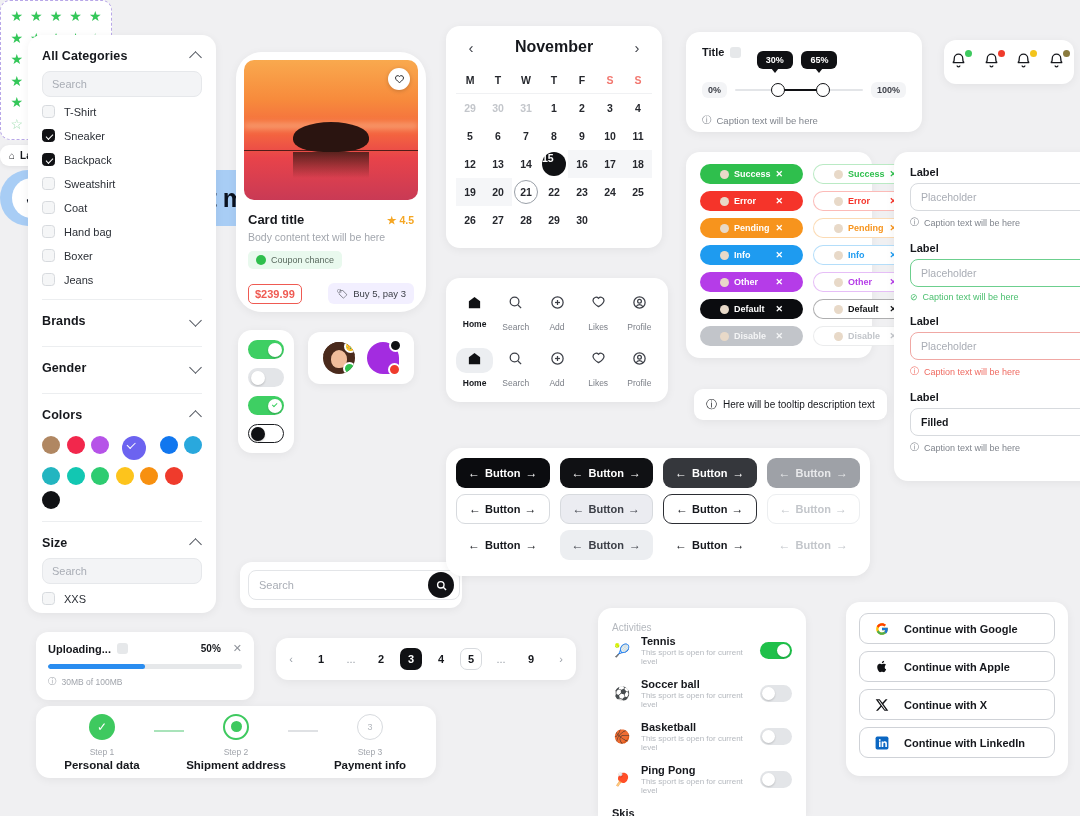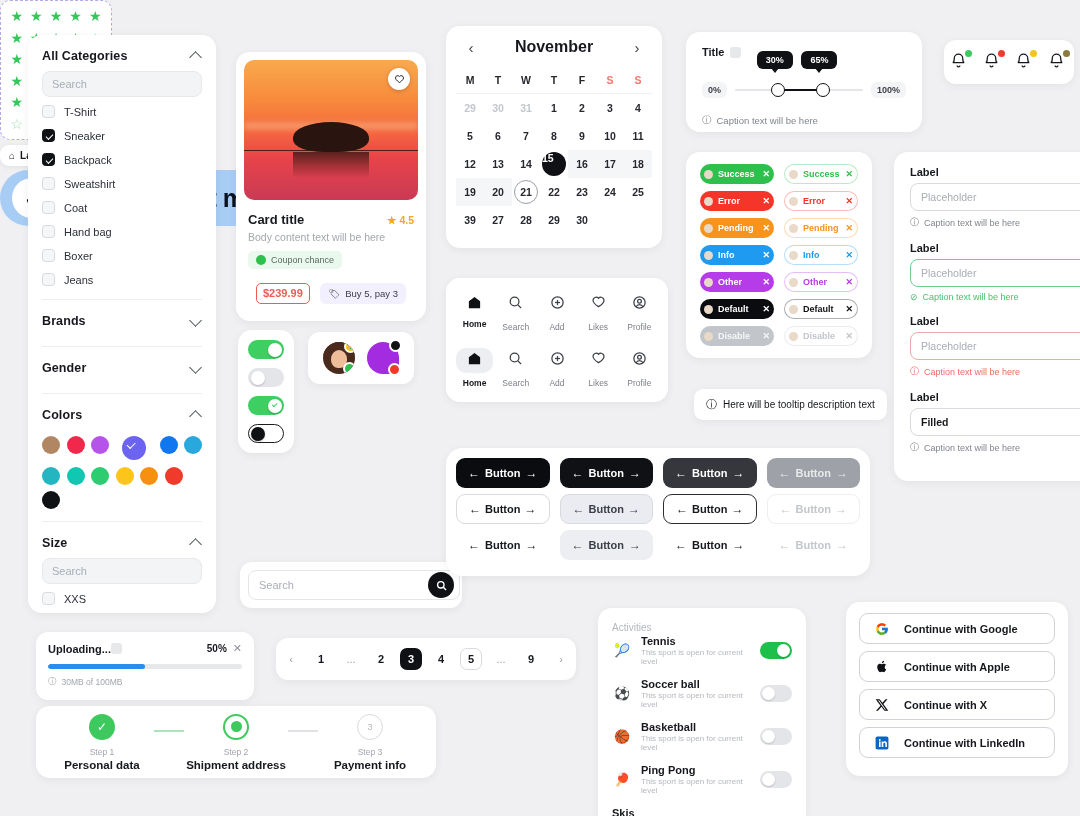--- a/index.html
+++ b/index.html
@@ -26,36 +26,36 @@
   .cb.on:after { content:""; position:absolute; left:3px; top:3.5px; width:6px; height:3px;
     border-left:1.5px solid #fff; border-bottom:1.5px solid #fff; transform:rotate(-45deg); }
   .cb-row span { font-size:11px; color:#2b2f36; }
   .divider { height:1px; background:#eceef0; margin:10px 0 0; }
   .swatches { display:flex; flex-wrap:wrap; gap:6.5px; padding:6px 0 2px; }
   .sw { width:18px; height:18px; border-radius:50%; position:relative; }
   .sw.sel:after { content:""; position:absolute; left:5px; top:6px; width:7px; height:3.5px;
     border-left:1.6px solid #fff; border-bottom:1.6px solid #fff; transform:rotate(-45deg); }
 
   
-  #product { left:236px; top:52px; width:190px; border-radius:14px; padding:8px 8px 17px; }
+  #product { left:236px; top:52px; width:190px; border-radius:26px; padding:8px 8px 8px; }
   .ph { height:140px; border-radius:10px; position:relative; overflow:hidden;
     background:linear-gradient(180deg,#f9a94e 0%, #f78b3c 28%, #f4663f 52%, #e8434a 70%, #c93a55 100%); }
   .ph .sun { position:absolute; left:0; right:0; top:46%; height:4px; background:rgba(255,240,200,.55); filter:blur(3px); }
   .ph .isle { position:absolute; left:28%; top:44%; width:44%; height:22%; background:#2a1410; border-radius:50% 50% 40% 40%; filter:blur(.4px); }
   .ph .refl { position:absolute; left:28%; top:66%; width:44%; height:18%; background:linear-gradient(180deg,rgba(42,20,16,.75),rgba(42,20,16,0)); }
   .ph .horiz { position:absolute; left:0; right:0; top:64%; height:1.5px; background:rgba(30,12,10,.75); }
   .heart-btn { position:absolute; right:8px; top:8px; width:22px; height:22px; border-radius:50%; background:#fff;
     display:flex; align-items:center; justify-content:center; box-shadow:0 1px 4px rgba(0,0,0,.2); }
   .pc-title { display:flex; align-items:center; justify-content:space-between; margin:12px 4px 0; }
   .pc-title .tt { font-size:13px; font-weight:700; color:#16181d; }
   .rate { display:flex; align-items:center; gap:3px; font-size:10.5px; color:#f5a623; font-weight:600; }
   .pc-body { margin:4px 4px 0; font-size:10.5px; color:#a3a7ae; }
   .coupon { margin:8px 4px 0; display:inline-flex; align-items:center; gap:5px; background:#e9f9ee;
     padding:4px 8px; border-radius:5px; font-size:9px; color:#5a6a5f; }
-  .pc-foot { display:flex; justify-content:space-between; margin:14px 12px 0; }
+  .pc-foot { display:flex; align-items:center; justify-content:space-between; margin:14px 4px 0; }
   .price { border:1px solid #ef5a52; color:#ef5a52; font-size:11px; font-weight:600; border-radius:5px; padding:3px 6px; }
   .promo { display:inline-flex; align-items:center; gap:5px; background:#f2efff; color:#3c3f47;
     font-size:9.5px; padding:5px 8px; border-radius:6px; }
 
   
   #toggles { left:238px; top:330px; width:56px; border-radius:14px; padding:10px 0; display:flex; flex-direction:column; align-items:center; gap:9px; }
   .tg { width:36px; height:19px; border-radius:11px; position:relative; }
   .tg .kn { position:absolute; top:2.5px; width:14px; height:14px; border-radius:50%; background:#fff; box-shadow:0 1px 2px rgba(0,0,0,.2); }
   .tg.on { background:#3ecf63; } .tg.on .kn { right:2.5px; }
   .tg.off { background:#e3e5e8; } .tg.off .kn { left:2.5px; }
@@ -144,42 +144,42 @@
   .knob { position:absolute; top:-6px; width:14px; height:14px; border-radius:50%; background:#fff; border:1.6px solid #101114; }
   .bub { position:absolute; top:-38px; background:#101114; color:#fff; font-size:9px; font-weight:700;
     padding:4px 9px; border-radius:6px; transform:translateX(-50%); }
   .bub:after { content:""; position:absolute; left:50%; bottom:-4px; margin-left:-4px;
     border-left:4px solid transparent; border-right:4px solid transparent; border-top:5px solid #101114; }
   .cap { display:flex; align-items:center; gap:5px; margin-top:16px; font-size:9.5px; color:#80858d; }
 
   
   #tags { left:686px; top:152px; width:186px; border-radius:14px; padding:12px 14px; }
   .tgrid { display:grid; grid-template-columns:1fr 1fr; gap:7px 10px; }
-  .tag { display:flex; align-items:center; gap:5px; padding:4px 4px; border-radius:10px; font-size:9px; font-weight:600; }
+  .tag { display:flex; align-items:center; gap:5px; padding:4px 20px; border-radius:10px; font-size:9px; font-weight:600; }
   .tag .dot { width:9px; height:9px; border-radius:50%; background:rgba(255,255,255,.45); flex:none; }
   .tag .x { margin-left:auto; font-size:9px; }
 
   
   #bells { left:944px; top:40px; width:130px; height:44px; border-radius:12px; display:flex; align-items:center; justify-content:space-around; }
   .bell { position:relative; width:20px; height:20px; }
   .bell .dt { position:absolute; right:-2px; top:-2px; width:7px; height:7px; border-radius:50%; }
 
   
   #fields { left:894px; top:152px; width:230px; border-radius:14px; padding:14px 16px; }
   .fl { font-size:11px; font-weight:700; color:#16181d; margin-bottom:5px; }
   .fi { height:28px; border-radius:8px; border:1.2px solid #d7dade; display:flex; align-items:center;
     padding:0 10px; font-size:10.5px; color:#a9adb5; background:#fff; }
   .fi.ok { border-color:#6ccf8e; } .fi.err { border-color:#f0a8a4; }
   .fi.filled { color:#16181d; font-weight:700; }
   .fc { display:flex; align-items:center; gap:5px; font-size:9px; color:#80858d; margin:5px 0 13px; }
   .fc.ok { color:#4cc070; } .fc.err { color:#ef6b62; }
 
   
   #upload { left:36px; top:632px; width:218px; border-radius:12px; padding:10px 12px 12px; }
-  .up-top { display:flex; align-items:center; }
+  .up-top { display:flex; align-items:center; gap:6px; }
   .up-top .t { font-size:11px; font-weight:700; color:#16181d; }
   .up-top .pct { margin-left:auto; font-size:10px; font-weight:700; color:#16181d; }
   .up-bar { height:5px; border-radius:3px; background:#e6e8ea; margin-top:9px; position:relative; overflow:hidden; }
   .up-bar .f { position:absolute; left:0; top:0; bottom:0; background:#2a8df0; border-radius:3px; }
   .up-sub { display:flex; align-items:center; gap:5px; font-size:8.5px; color:#a0a4ab; margin-top:7px; }
 
   
   #pager { left:276px; top:638px; width:300px; height:42px; border-radius:12px; display:flex; align-items:center; justify-content:space-around; }
   .pg { font-size:11px; font-weight:700; color:#16181d; width:22px; height:22px; display:flex; align-items:center; justify-content:center; }
   .pg.cur { background:#101114; color:#fff; border-radius:7px; }
@@ -466,21 +466,21 @@
       <div class="rowbg">18</div>
       <div class="rowbg">19</div>
       <div class="rowbg">20</div>
       <div>
         <div class="ring" style="display: flex; align-items: center; justify-content: center;">21</div>
       </div>
       <div>22</div>
       <div>23</div>
       <div>24</div>
       <div>25</div>
-      <div>39</div>
+      <div>26</div>
       <div>27</div>
       <div>28</div>
       <div>29</div>
       <div>30</div>
       <div></div>
       <div></div>
     </div>
 </div>
 
 <div class="card" id="navs">

